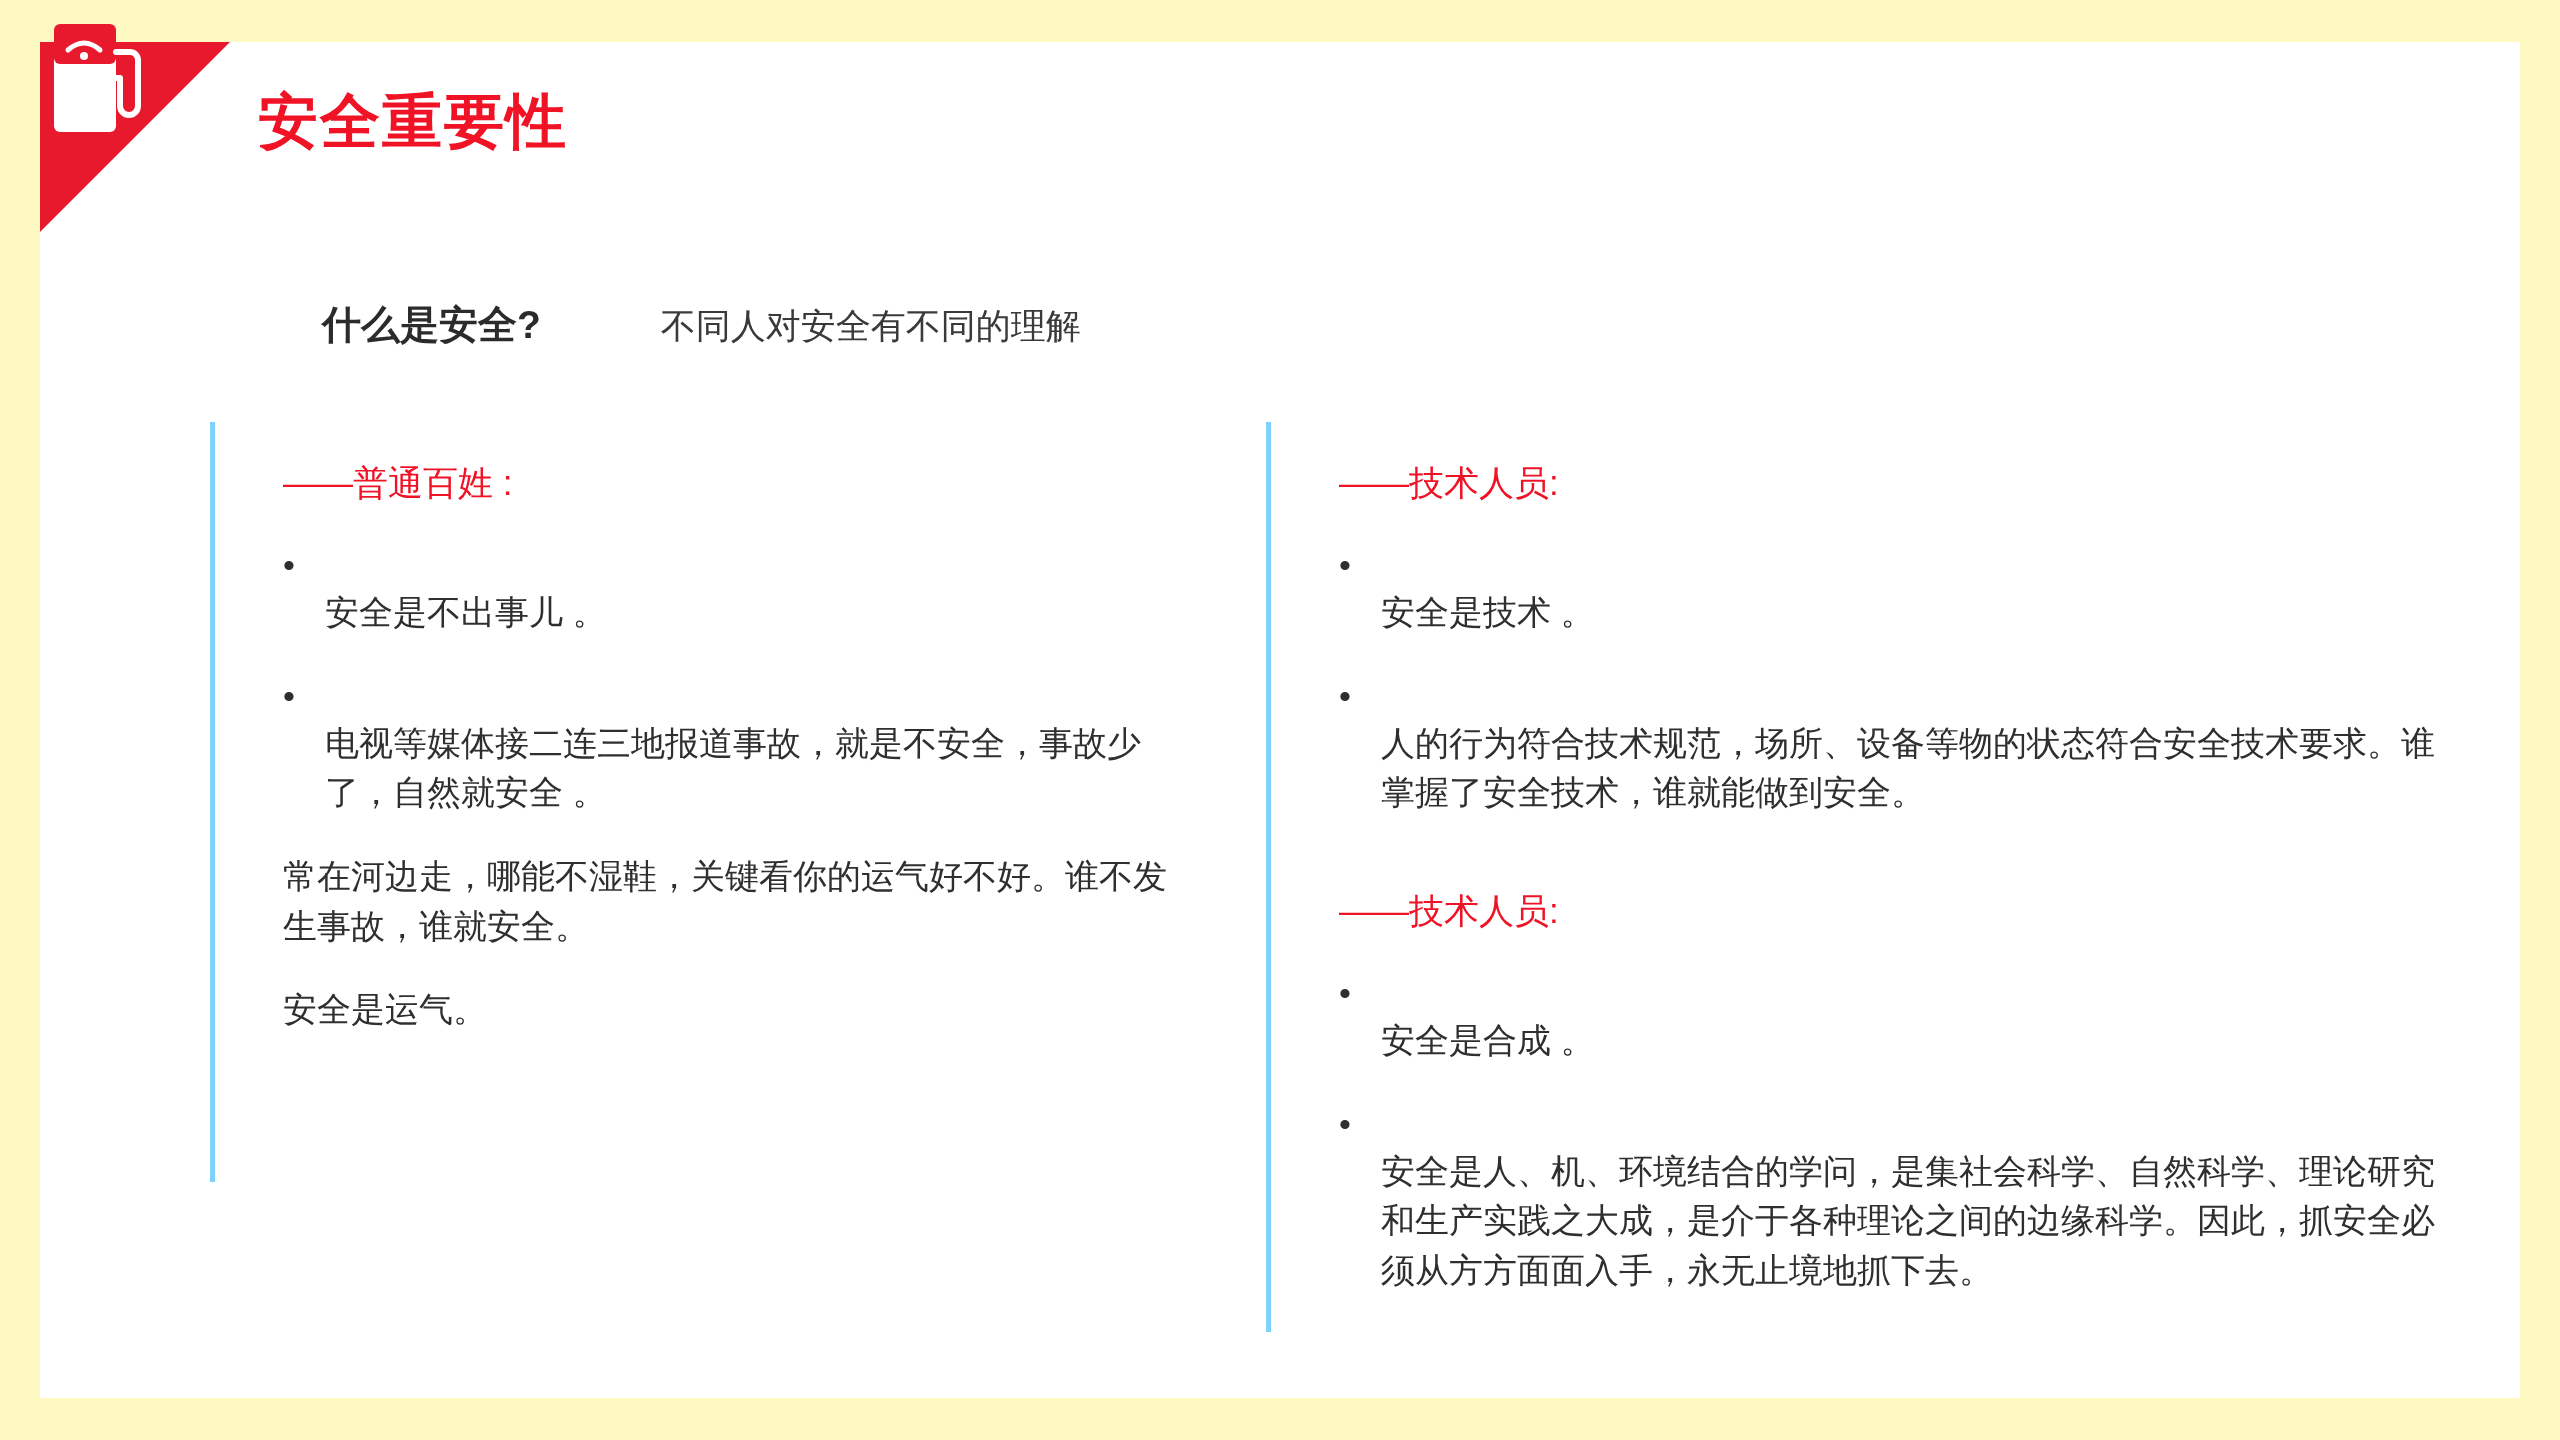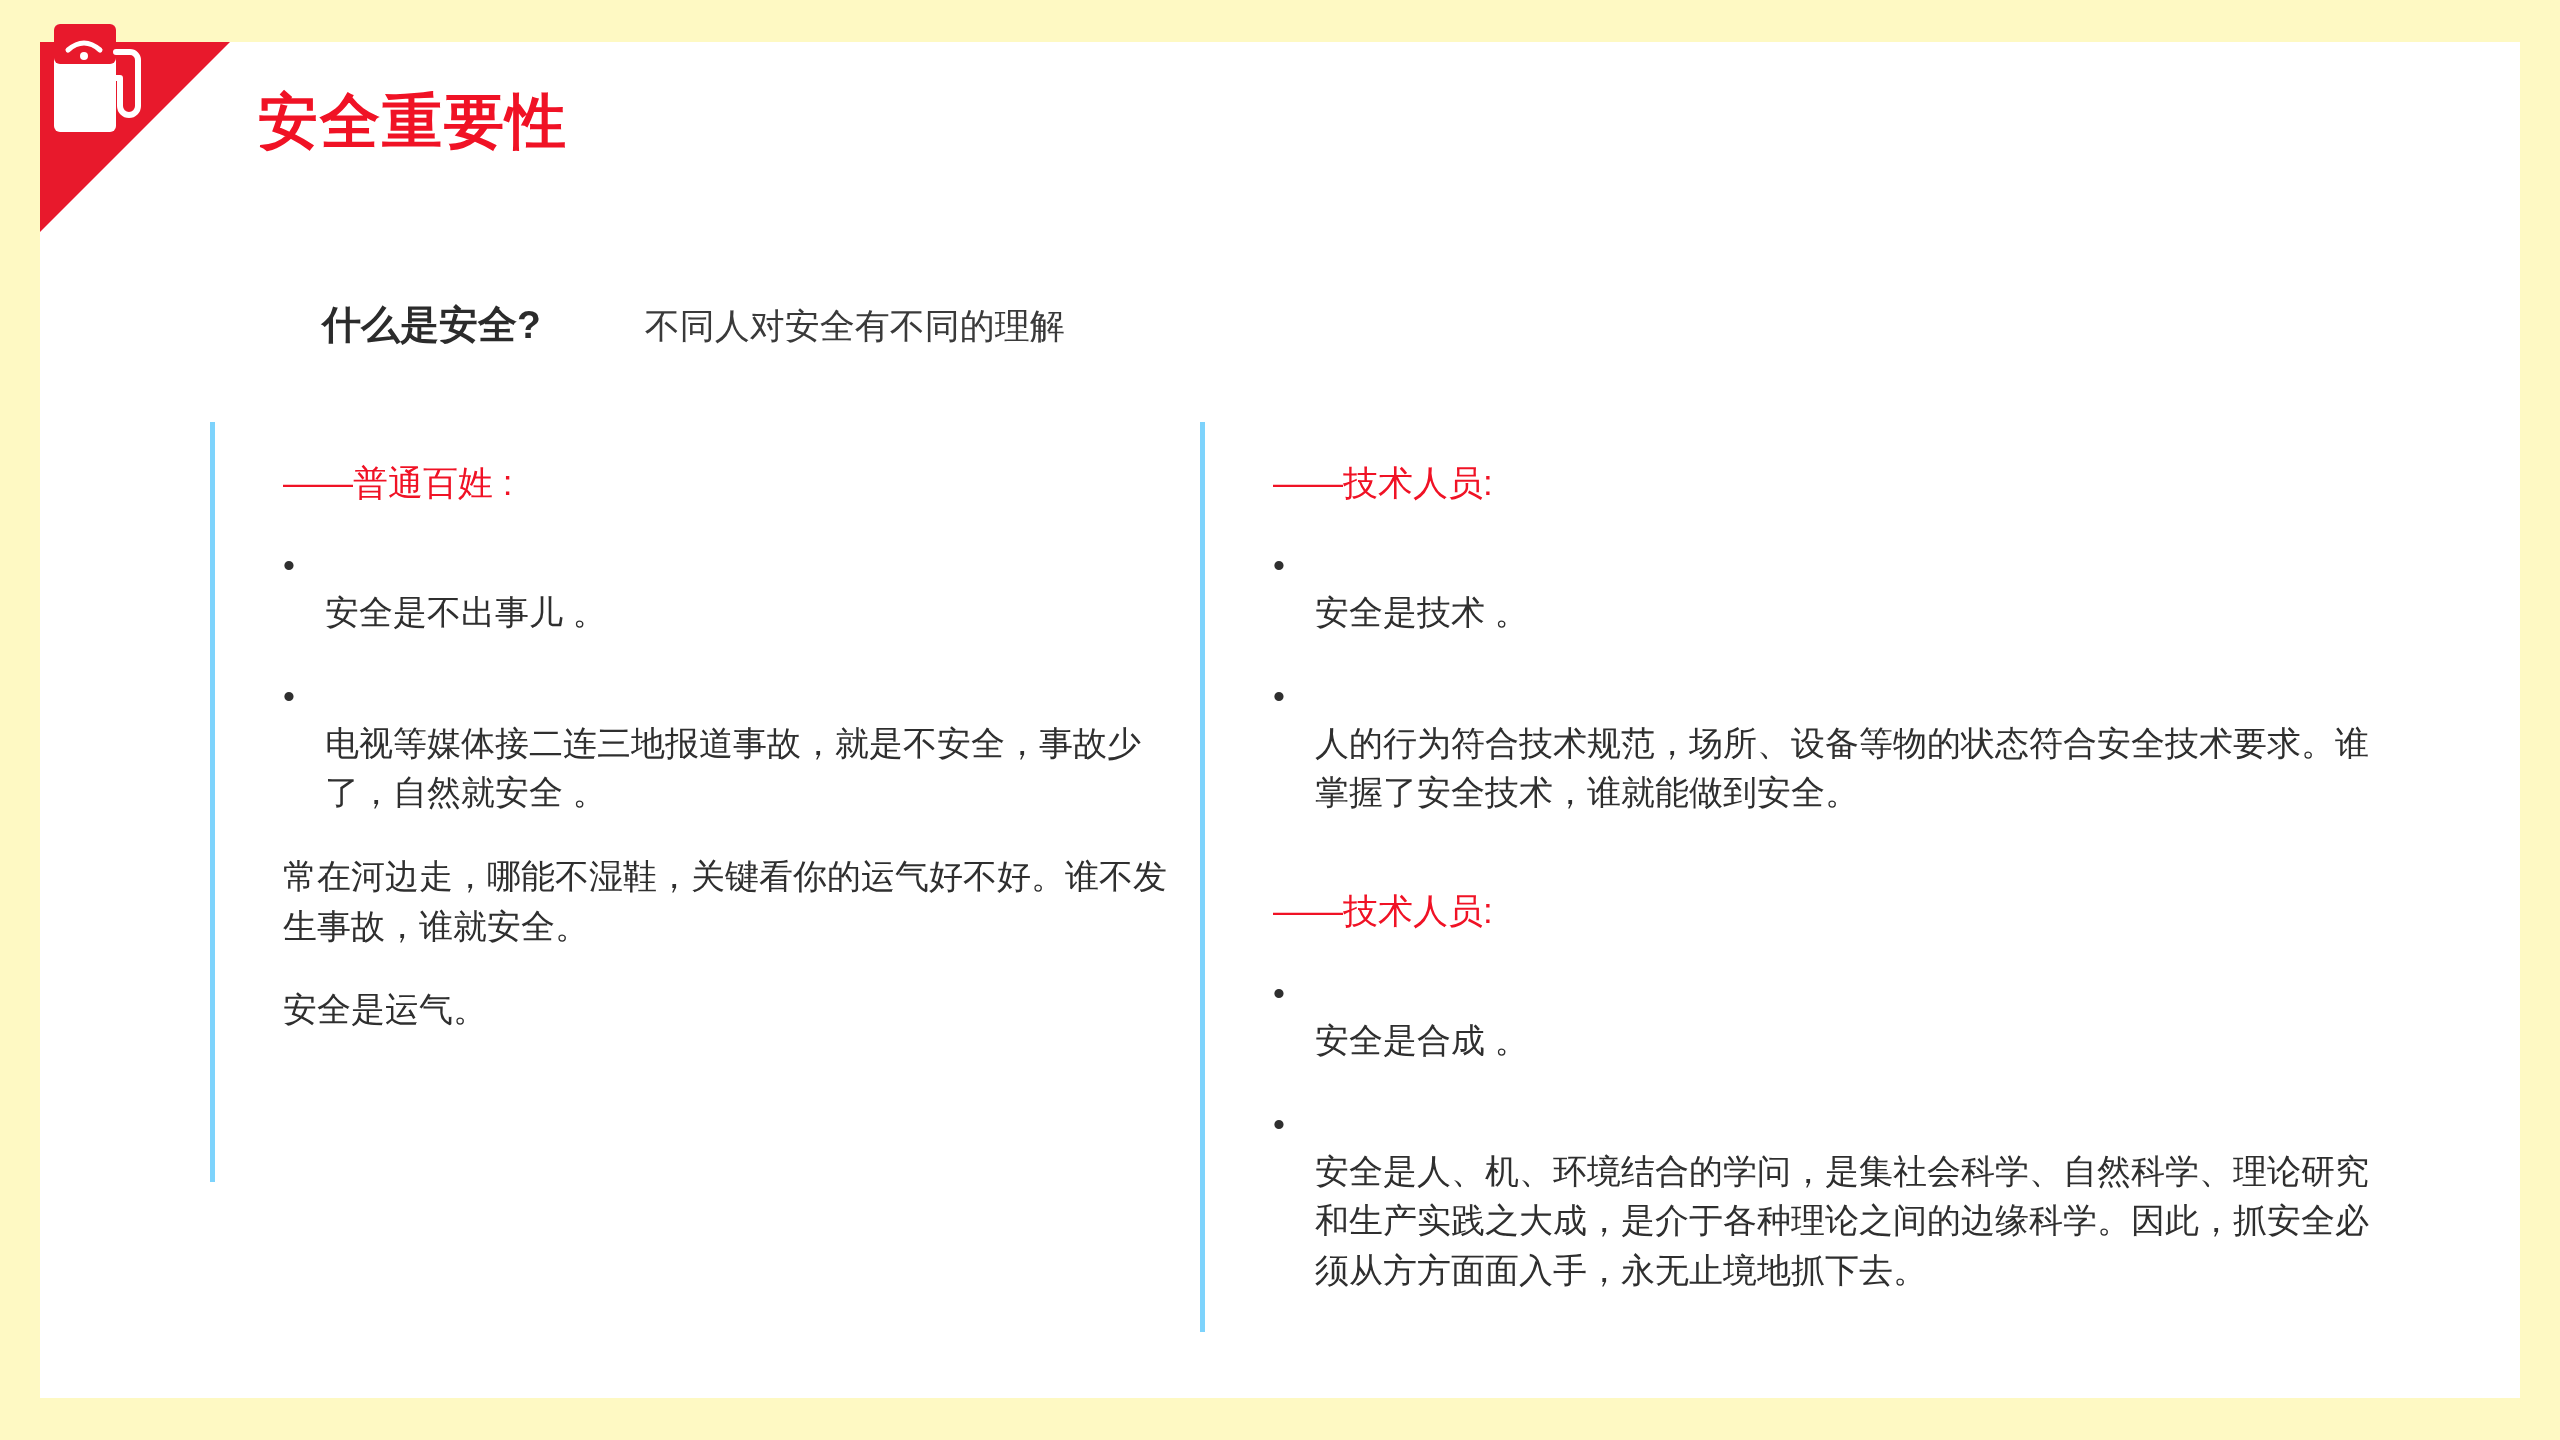--- a/index.html
+++ b/index.html
@@ -62,20 +62,21 @@
     white-space: nowrap;
   }
 
   
   .subhead {
     position: absolute;
     left: 322px;
     top: 298px;
     display: flex;
     align-items: baseline;
+    gap: 16px;
   }
   .subhead-q {
     font-size: 39px;
     font-weight: bold;
     color: #2b2b2b;
     white-space: nowrap;
   }
   .subhead-a {
     font-size: 35px;
     color: #3a3a3a;
@@ -90,21 +91,21 @@
     box-sizing: border-box;
     border-left: 5px solid #7dd3fc;
     padding-left: 0;
   }
   .col-left {
     left: 210px;
     width: 960px;
     height: 760px;
   }
   .col-right {
-    left: 1200px;
+    left: 1266px;
     width: 1180px;
     height: 910px;
   }
 
   .sec-head {
     color: #f01225;
     font-size: 35px;
     white-space: nowrap;
     margin-left: 68px;
   }

